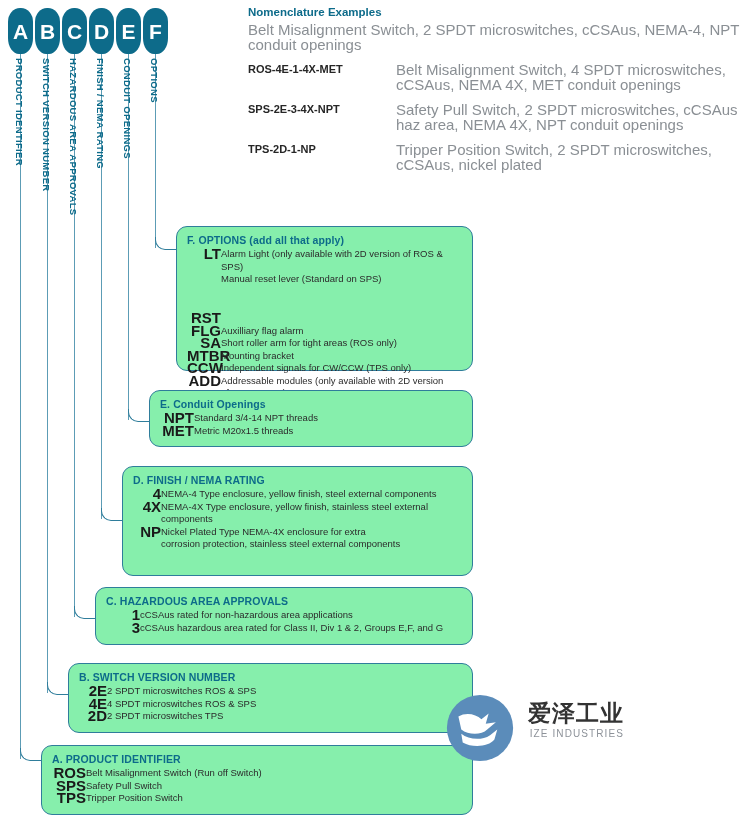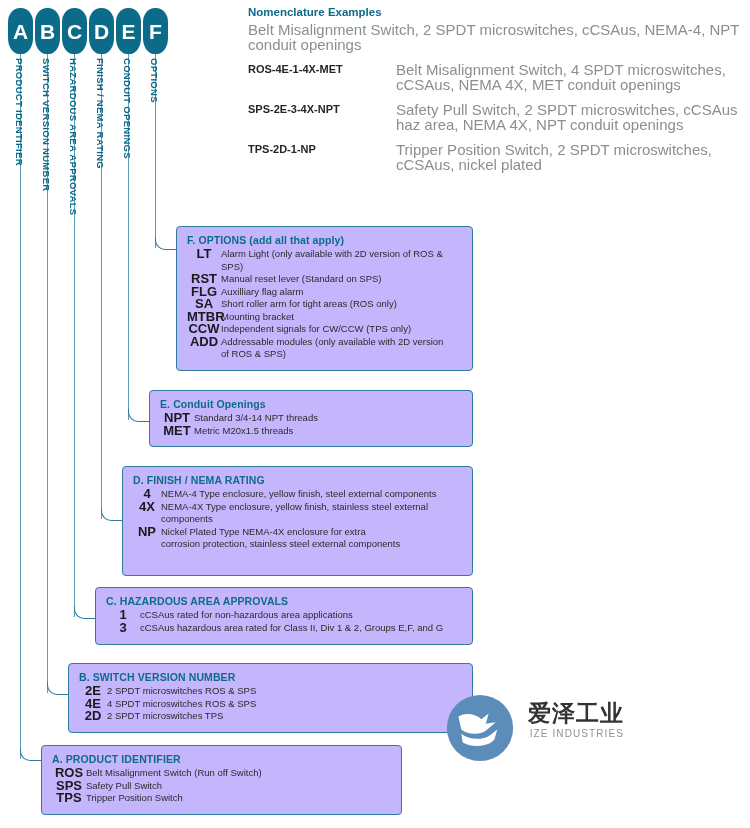--- a/index.html
+++ b/index.html
@@ -62,43 +62,43 @@
     border-left: 1.5px solid #2f7d9b;
     border-bottom: 1.5px solid #2f7d9b;
     border-bottom-left-radius: 10px;
     background: transparent;
   }
 
   
   .box {
     position: absolute;
     border: 1.3px solid #2f7d9b;
-    border-radius: 4px;
-    background: #c4b5fd;
+    border-radius: 11px;
+    background: #86efac;
     box-sizing: border-box;
   }
   .box-title {
     color: #0d6b8a;
     font-size: 10.5px;
     font-weight: bold;
     letter-spacing: 0.1px;
     margin: 0 0 2px 0;
   }
   .rows { display: block; }
   .row {
     display: flex;
     align-items: flex-start;
     line-height: 12.5px;
   }
   .row .code {
     color: #1a1a1a;
-    font-size: 13px;
+    font-size: 15px;
     font-weight: bold;
     flex: 0 0 auto;
-    text-align: center;
+    text-align: right;
   }
   .row .desc {
     color: #2b2b2b;
     font-size: 9.5px;
     font-weight: normal;
   }
   .row .desc .cont { display: block; }
 
   
   #nomenclature {
@@ -201,21 +201,21 @@
 <div class="elbow" style="left:19.5px; top:748px; width:27px; height:12px;"></div>
 
 <div class="box" style="left:176px; top:226px; width:297px; height:145px; padding:7px 10px 0 10px;">
   <div class="box-title">F. OPTIONS (add all that apply)</div>
   <div class="rows">
     <div class="row">
       <span class="code" style="width:34px;">LT</span>
       <span class="desc">Alarm Light (only available with 2D version of ROS &amp; SPS)</span>
     </div>
     <div class="row">
-      <span class="code" style="width:34px;">RST</span>
+      <span class="code" style="width:34px;margin-top:39px;">RST</span>
       <span class="desc">Manual reset lever (Standard on SPS)</span>
     </div>
     <div class="row">
       <span class="code" style="width:34px;">FLG</span>
       <span class="desc">Auxilliary flag alarm</span>
     </div>
     <div class="row">
       <span class="code" style="width:34px;">SA</span>
       <span class="desc">Short roller arm for tight areas (ROS only)</span>
     </div>
@@ -300,21 +300,21 @@
       <span class="code" style="width:28px;">4E</span>
       <span class="desc">4 SPDT microswitches ROS &amp; SPS</span>
     </div>
     <div class="row">
       <span class="code" style="width:28px;">2D</span>
       <span class="desc">2 SPDT microswitches TPS</span>
     </div>
   </div>
 </div>
 
-<div class="box" style="left:41px; top:745px; width:361px; height:70px; padding:7px 18px 0 10px;">
+<div class="box" style="left:41px; top:745px; width:432px; height:70px; padding:7px 18px 0 10px;">
   <div class="box-title">A. PRODUCT IDENTIFIER</div>
   <div class="rows">
     <div class="row">
       <span class="code" style="width:34px;">ROS</span>
       <span class="desc">Belt Misalignment Switch  (Run off Switch)</span>
     </div>
     <div class="row">
       <span class="code" style="width:34px;">SPS</span>
       <span class="desc">Safety Pull Switch</span>
     </div>

